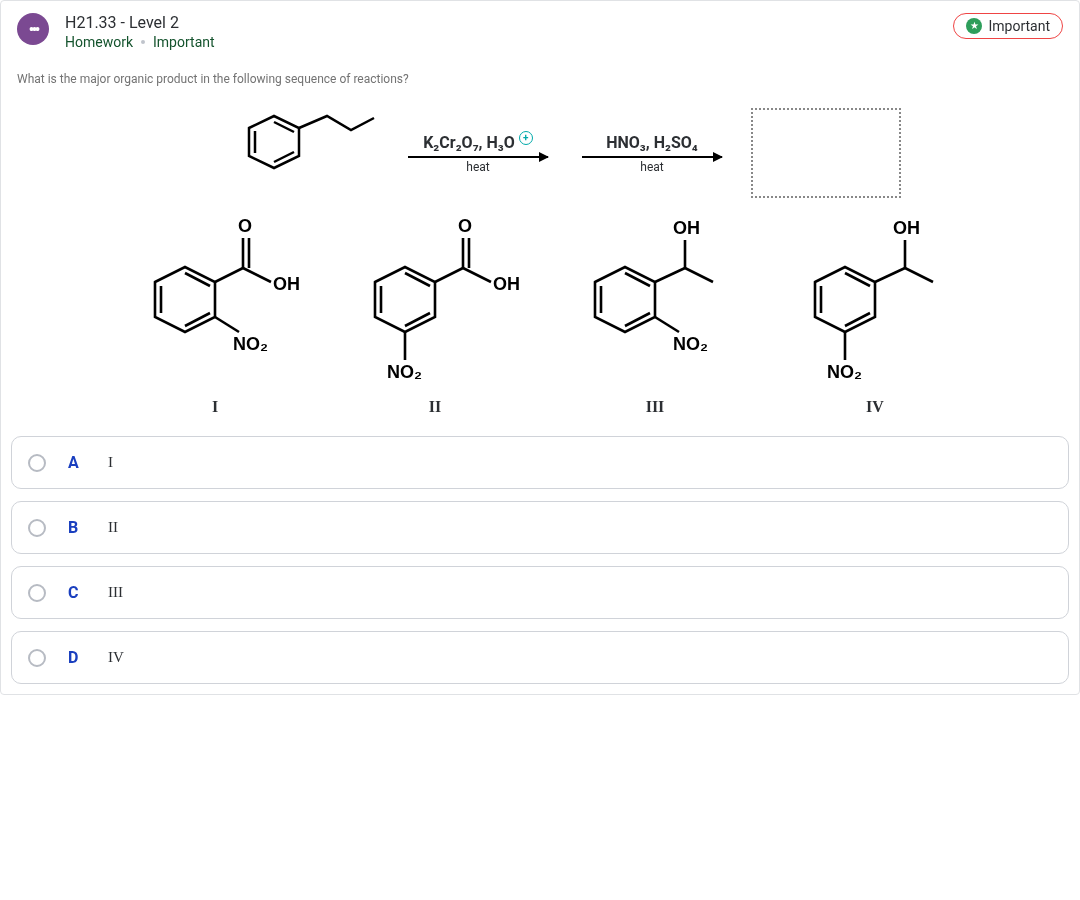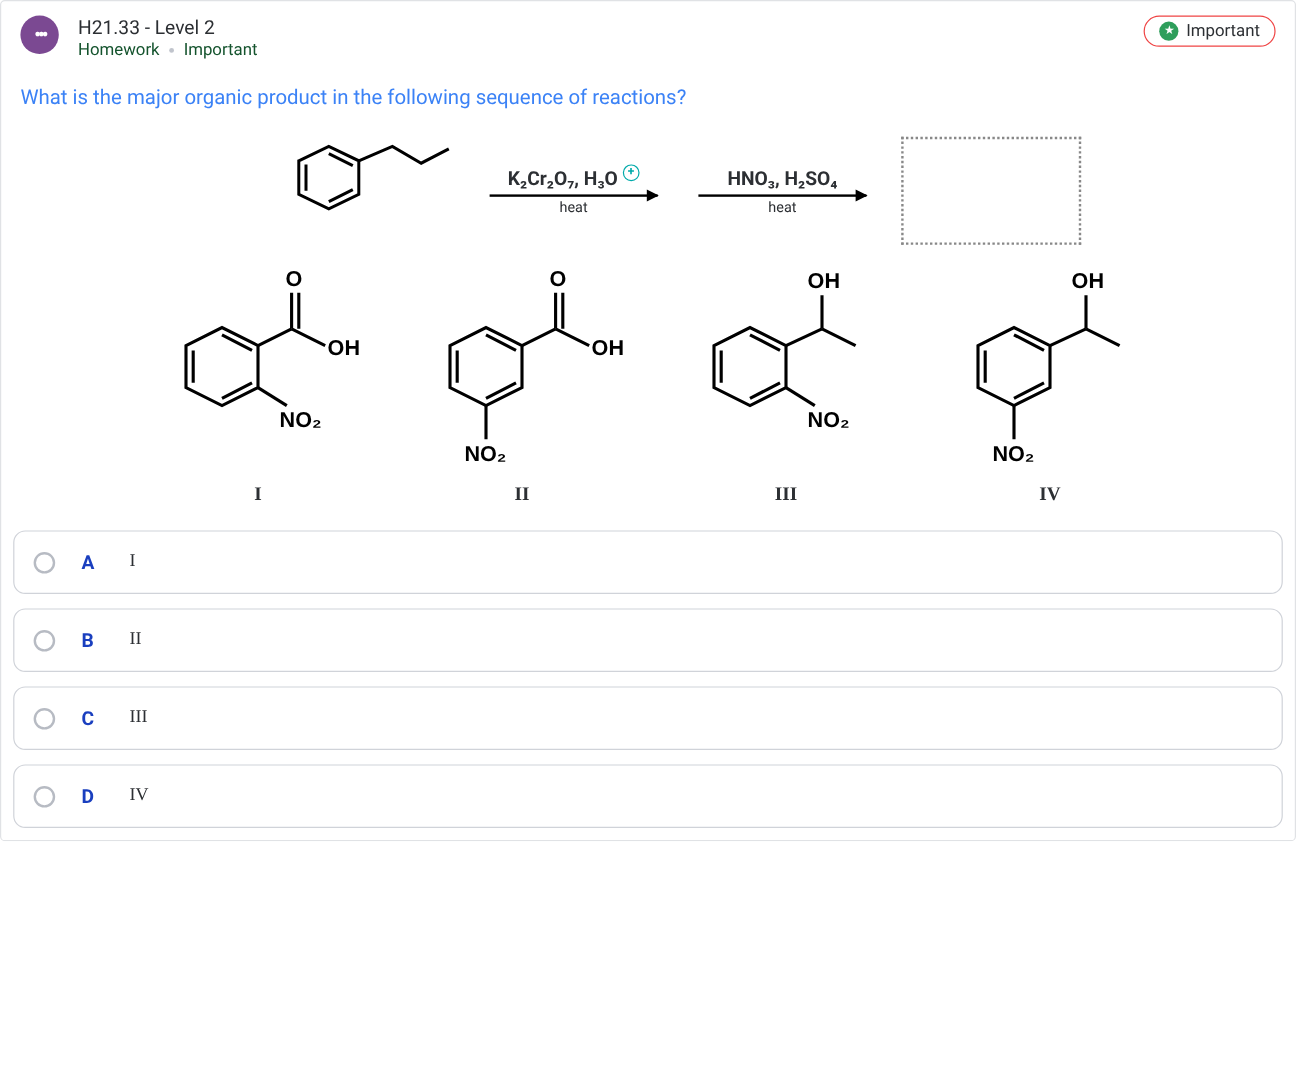--- a/index.html
+++ b/index.html
@@ -72,22 +72,22 @@
     display:flex; align-items:center; justify-content:center;
   }
   .star-icon::after {
     content: "★";
     color:#fff;
     font-size:10px;
     line-height:1;
   }
   .question-text {
     padding: 14px 16px 16px 16px;
-    font-size: 17px;
-    color: #3b82f6;
+    font-size: 12px;
+    color: #737373;
   }
   .figure-area {
     padding: 0 16px 12px 16px;
     display:flex;
     flex-direction:column;
     align-items:center;
   }
   .reaction-row {
     display:flex;
     align-items:center;

